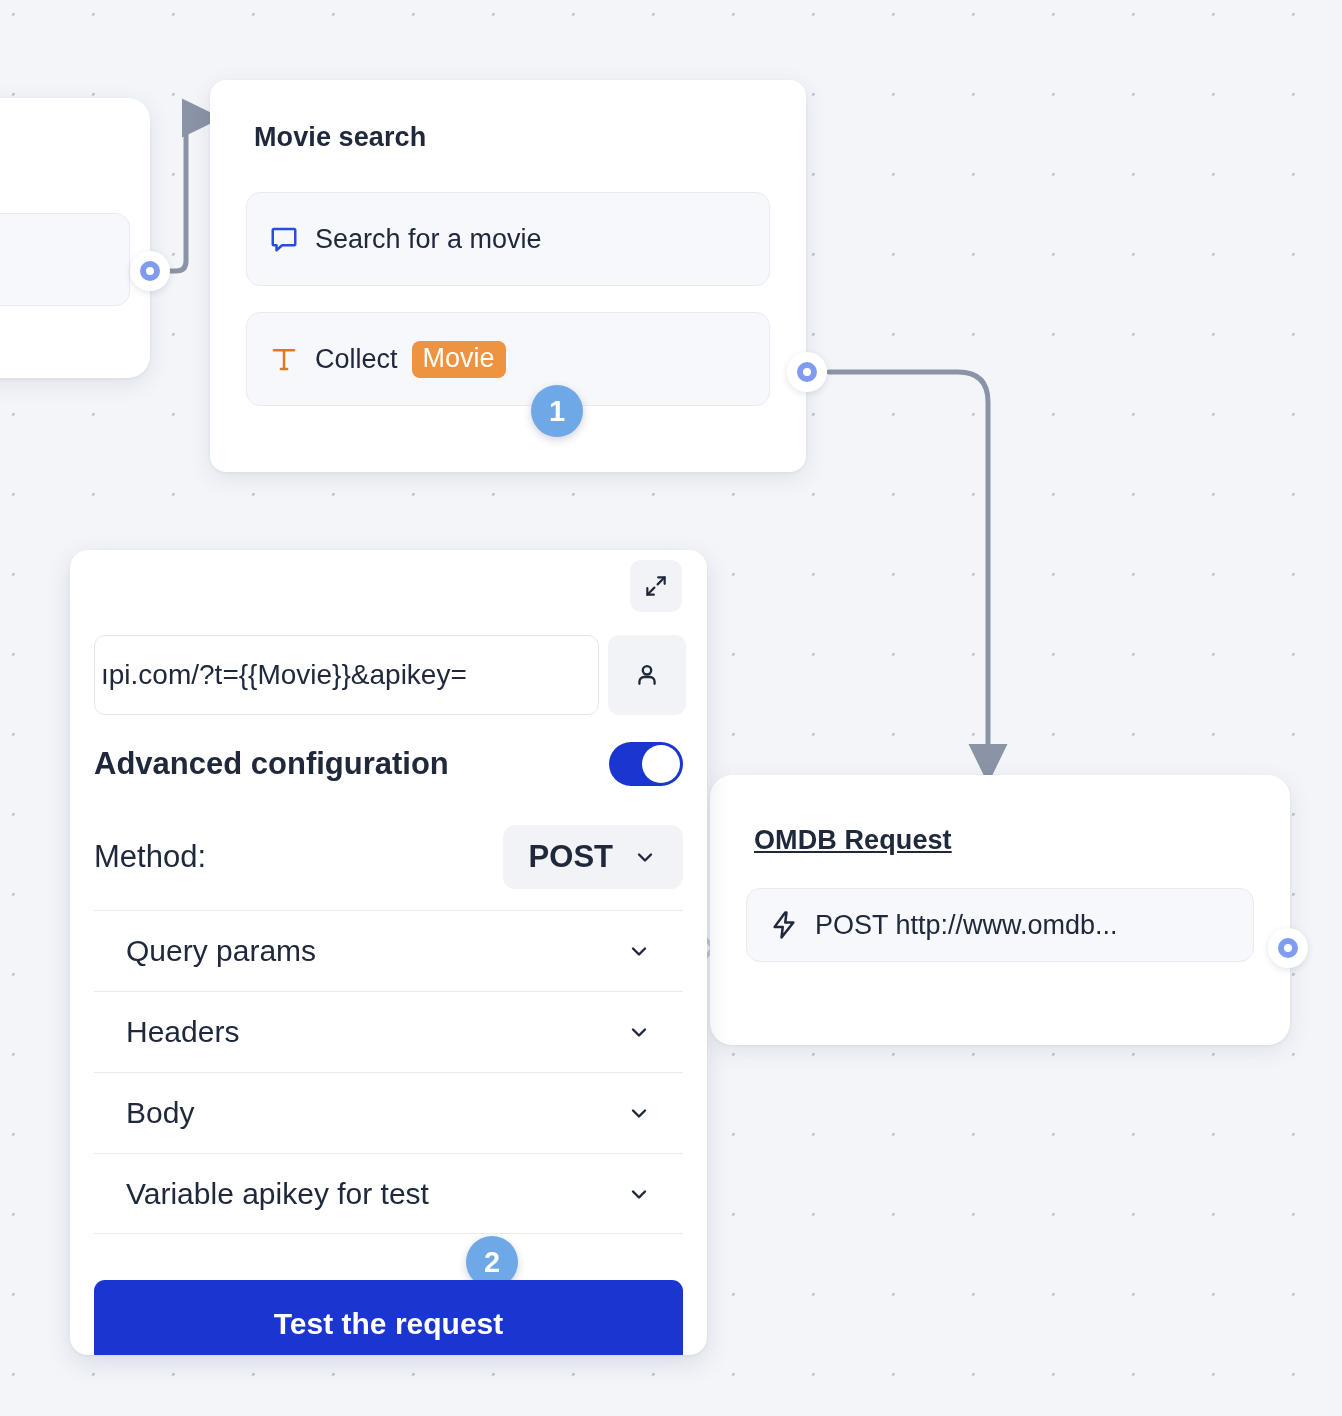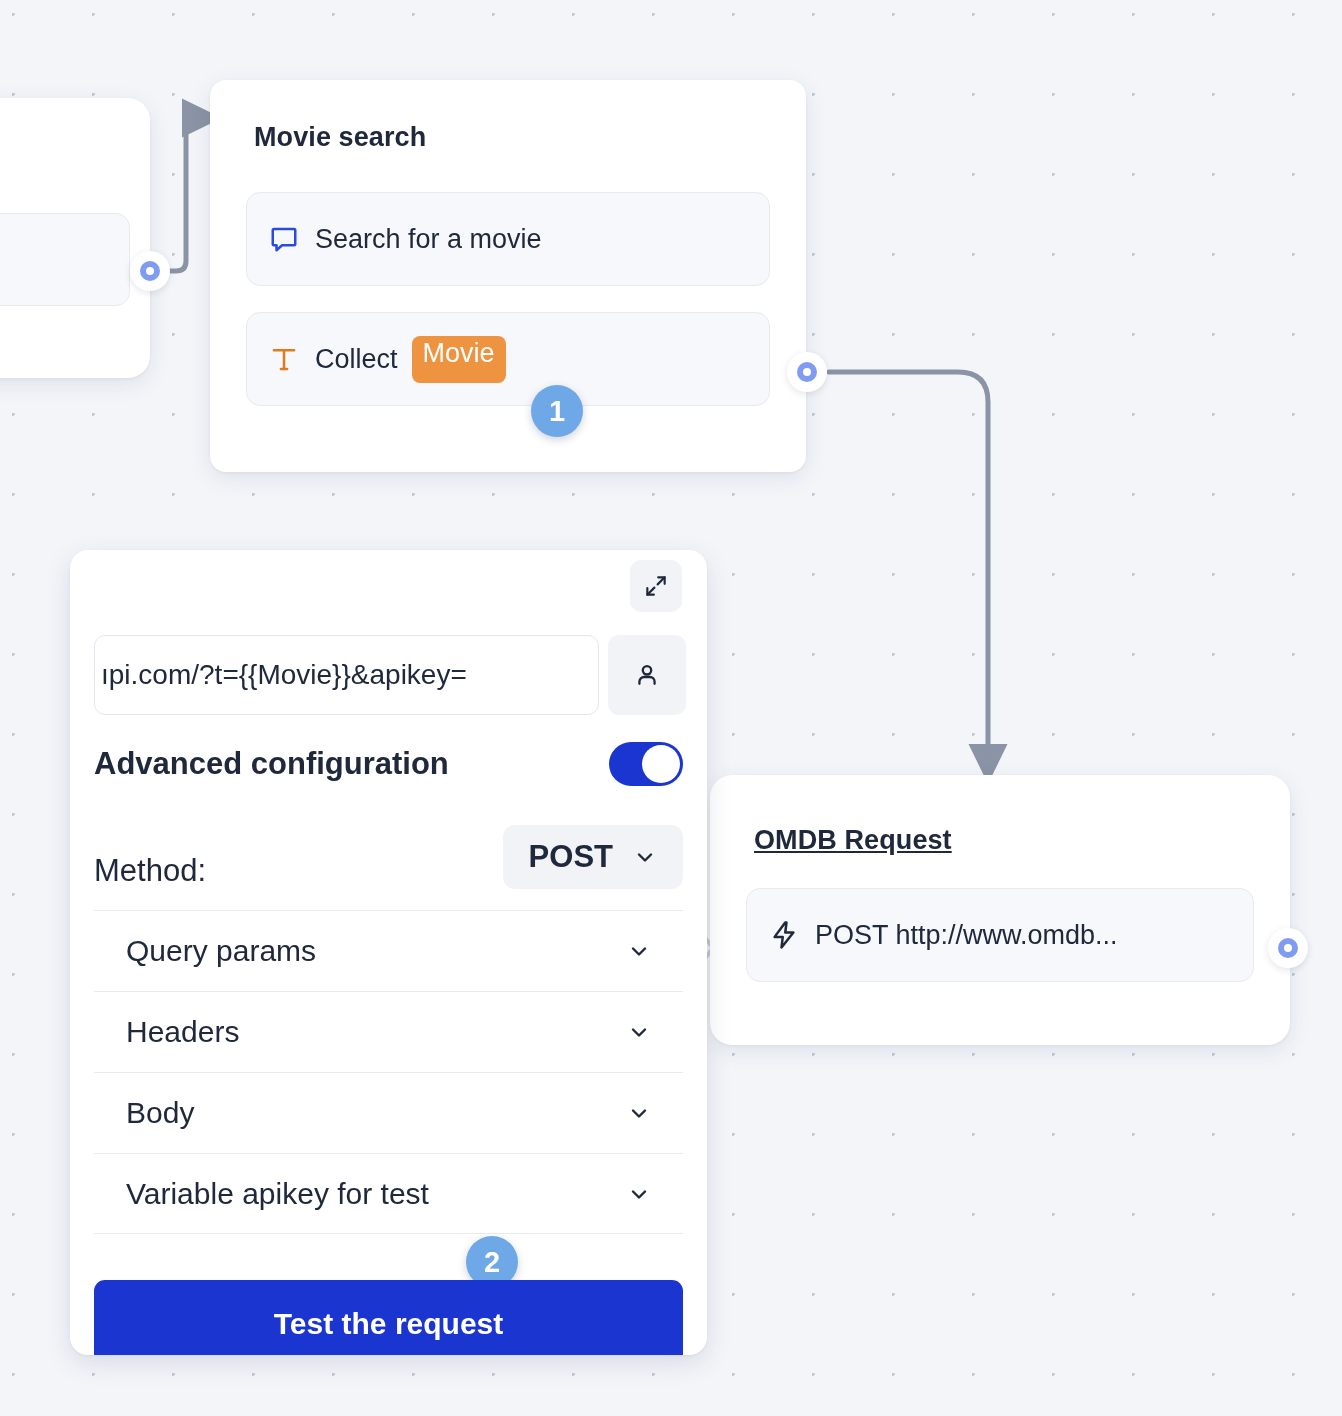--- a/index.html
+++ b/index.html
@@ -84,36 +84,36 @@
   #node-movie .node-row { height: 94px; }
   #node-movie .row-search { margin-top: 39px; }
   #node-movie .row-collect { margin-top: 26px; }
 
   .tag-movie {
     display: inline-flex;
     align-items: center;
     background: #ee9440;
     color: #ffffff;
     border-radius: 8px;
-    padding: 4px 11px 16px;
+    padding: 4px 11px 6px;
     font-size: 27px;
     line-height: 1;
     margin-left: -2px;
   }
 
   
   #node-omdb {
     left: 710px;
     top: 775px;
     width: 580px;
     height: 270px;
     padding: 34px 36px;
   }
   #node-omdb .node-title { margin: 16px 0 0 8px; text-decoration: underline; }
-  #node-omdb .node-row { height: 94px; margin-top: 32px; }
+  #node-omdb .node-row { height: 74px; margin-top: 32px; }
 
   
   .port {
     position: absolute;
     width: 40px; height: 40px;
     border-radius: 50%;
     background: #ffffff;
     box-shadow: 0 2px 7px rgba(42,55,90,0.13);
     display: flex; align-items: center; justify-content: center;
   }
@@ -218,21 +218,21 @@
     width: 38px; height: 38px;
     border-radius: 50%;
     background: #ffffff;
   }
 
   .method-row {
     position: absolute;
     left: 24px; top: 275px;
     width: 589px;
     display: flex;
-    align-items: flex-end;
+    align-items: center;
     justify-content: space-between;
   }
   .method-label { font-size: 31px; color: #20293c; }
   .method-select {
     display: flex; align-items: center; gap: 20px;
     background: #f2f3f7;
     border-radius: 12px;
     padding: 14px 26px;
     font-size: 31px;
     font-weight: 700;

